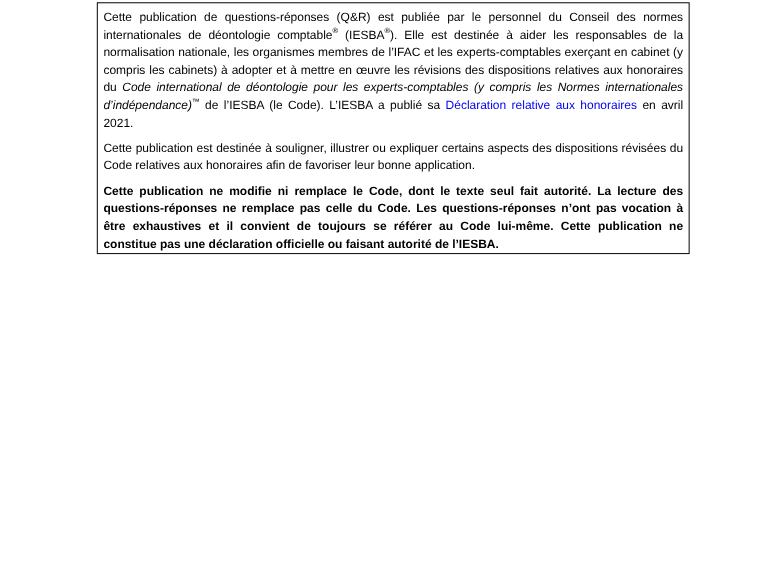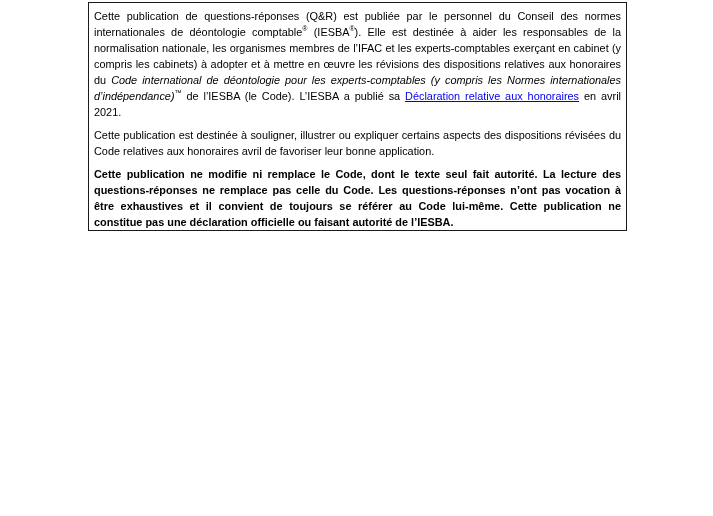--- a/index.html
+++ b/index.html
@@ -40,29 +40,28 @@
   .sup {
     font-size: 7px;
     vertical-align: super;
     line-height: 0;
   }
   em {
     font-style: italic;
   }
   a.doc-link {
     color: #0000EE;
-    text-decoration: underline;
     cursor: pointer;
     margin-top: 24px;
   }
 </style>
 </head>
 <body>
 
 <div class="page">
   <div class="qa-box">
     <p>
       <span>Cette publication de questions-réponses (Q&amp;R) est publiée par le personnel du Conseil des normes internationales de déontologie comptable</span><span class="sup">®</span><span> (IESBA</span><span class="sup">®</span><span>). Elle est destinée à aider les responsables de la normalisation nationale, les organismes membres de l’IFAC et les experts-comptables exerçant en cabinet (y compris les cabinets) à adopter et à mettre en œuvre les révisions des dispositions relatives aux honoraires du </span><em>Code international de déontologie pour les experts-comptables (y compris les Normes internationales d’indépendance)</em><span class="sup">™</span><span> de l’IESBA (le Code). L’IESBA a publié sa </span><a class="doc-link">Déclaration relative aux honoraires</a><span> en avril 2021.</span>
     </p>
-    <p>Cette publication est destinée à souligner, illustrer ou expliquer certains aspects des dispositions révisées du Code relatives aux honoraires avril de favoriser leur bonne application.</p>
+    <p>Cette publication est destinée à souligner, illustrer ou expliquer certains aspects des dispositions révisées du Code relatives aux honoraires afin de favoriser leur bonne application.</p>
     <p>Cette publication ne modifie ni remplace le Code, dont le texte seul fait autorité. La lecture des questions-réponses ne remplace pas celle du Code. Les questions-réponses n’ont pas vocation à être exhaustives et il convient de toujours se référer au Code lui-même. Cette publication ne constitue pas une déclaration officielle ou faisant autorité de l’IESBA.</p>
   </div>
 </div>
 
 </body></html>

